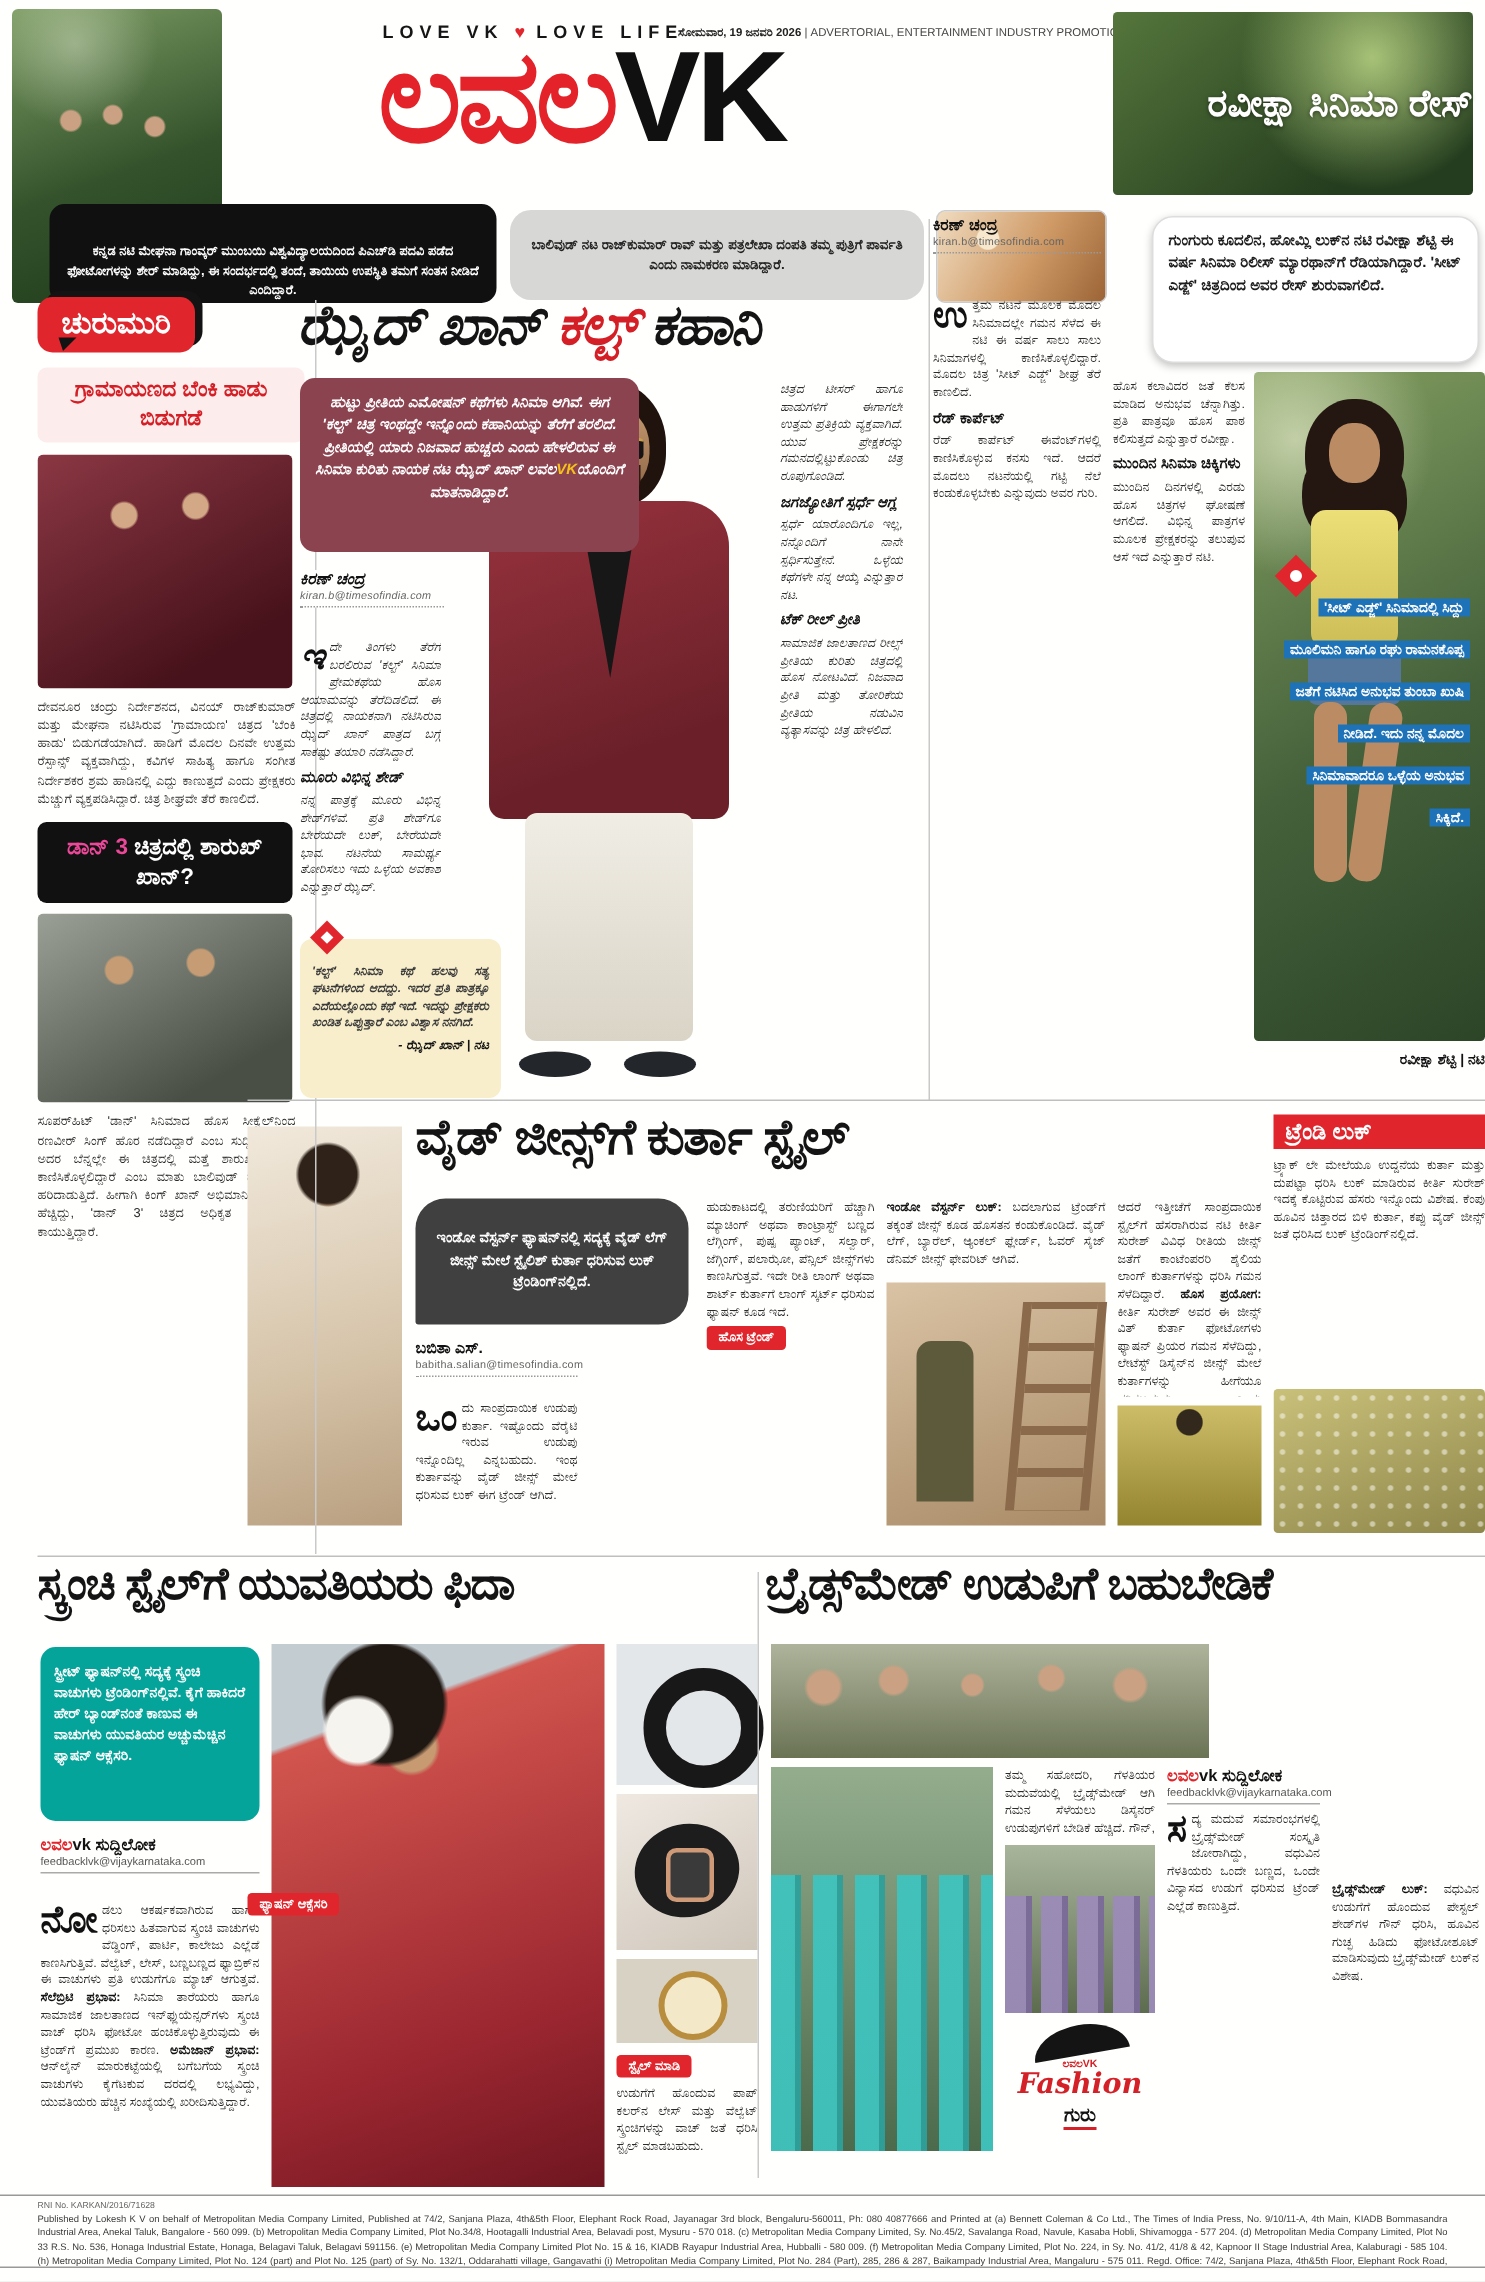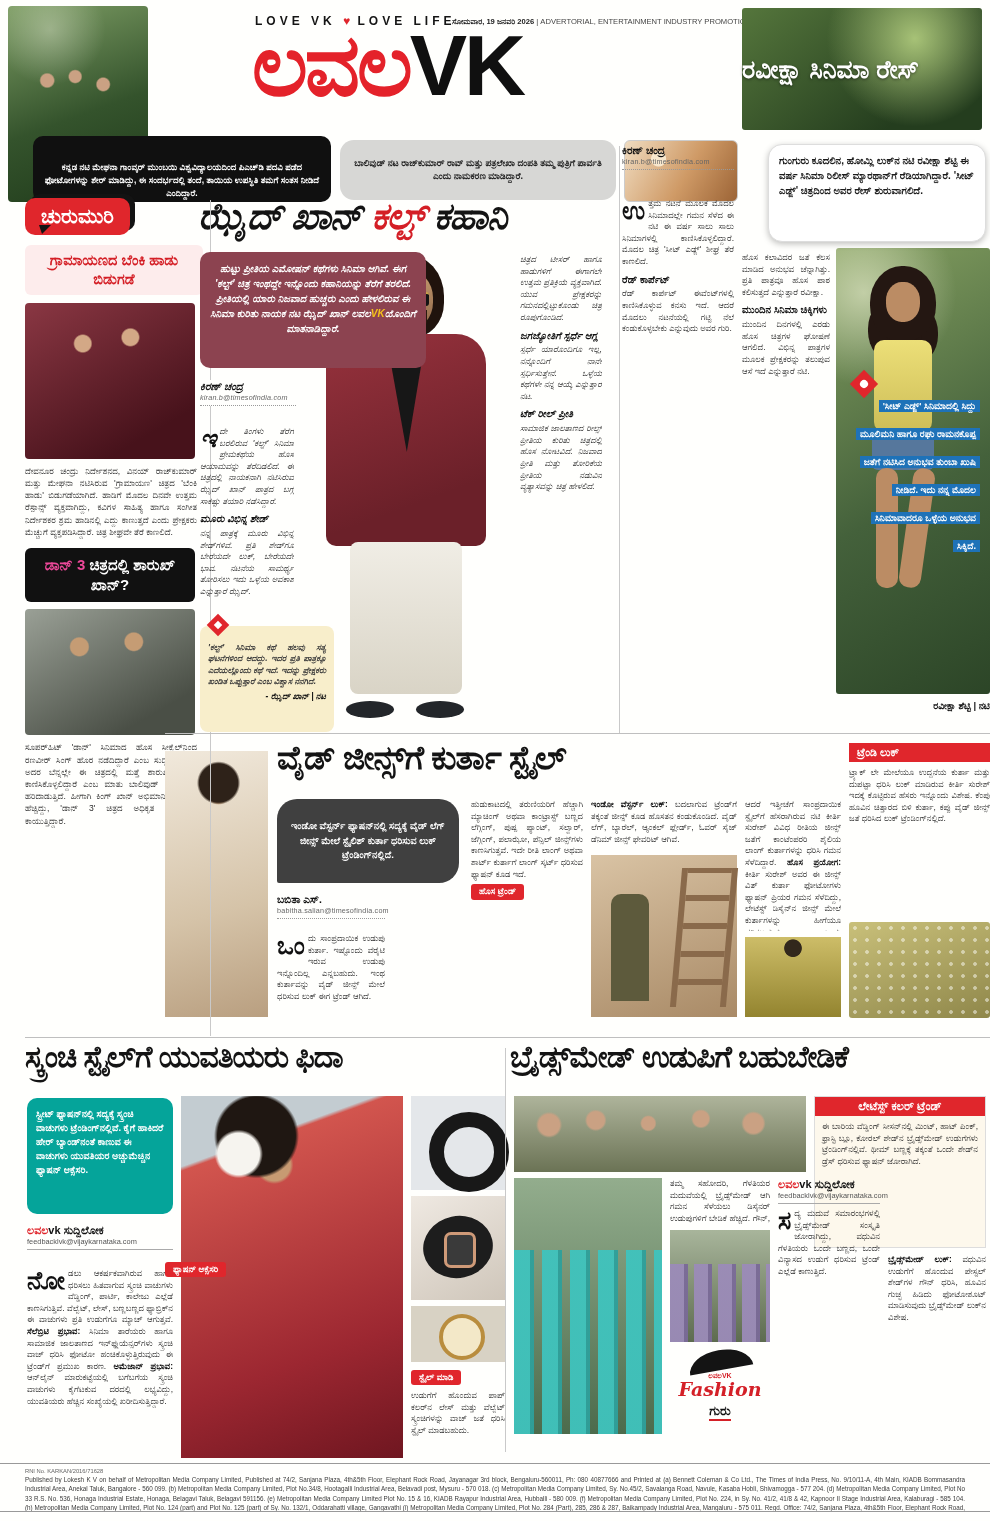--- a/index.html
+++ b/index.html
@@ -9,40 +9,40 @@
   .ph{position:absolute;background-size:cover;border-radius:3px;overflow:hidden;}
   .body-txt{font-size:8.4px;line-height:1.38;text-align:justify;color:#2b2b2b;overflow:hidden;}
   .runin{font-weight:bold;color:#111;}
   .dropcap{float:left;font-size:25px;font-weight:bold;line-height:.85;padding:2px 3px 0 0;color:#111;}
   .subhead{font-weight:bold;font-size:10px;color:#111;margin:5px 0 2px;}
   .byline-name{font-weight:bold;font-size:10.5px;color:#111;}
   .byline-email{font-size:7.2px;color:#666;letter-spacing:.2px;}
   .byline{border-bottom:1px dotted #999;padding-bottom:3px;margin-bottom:4px;}
   .pill{display:inline-block;background:#e0262c;color:#fff;font-weight:bold;font-size:8.6px;
         padding:2px 8px;border-radius:3px;}
-  .banner{background:#e0262c;color:#fff;font-weight:bold;font-size:11px;padding:3px 8px;}
+  .banner{background:#e0262c;color:#fff;font-weight:bold;font-size:15px;padding:3px 8px;}
   .vrule{position:absolute;width:1px;background:#c9c9c9;}
   .hrule{position:absolute;height:1px;background:#bfbfbf;}
 
   
   .m-photo{left:8px;top:6px;width:140px;height:196px;border-radius:4px;
     background:
       radial-gradient(circle at 28% 38%, #caa183 4%, transparent 5%),
       radial-gradient(circle at 48% 36%, #caa183 4%, transparent 5%),
       radial-gradient(circle at 68% 40%, #caa183 4%, transparent 5%),
       radial-gradient(circle at 30% 12%, rgba(255,255,240,.35), transparent 28%),
       linear-gradient(160deg,#7d9d64,#34532c 55%,#1f3a1a);}
   .m-tagline{left:255px;top:14px;font-weight:bold;font-size:12px;letter-spacing:4px;color:#151515;}
   .m-tagline .heart{color:#e0262c;letter-spacing:0;}
   .m-date{left:452px;top:17px;font-size:7.6px;color:#444;width:530px;}
   .m-date b{color:#222;}
   .m-logo{left:252px;top:22px;font-size:86px;font-weight:900;letter-spacing:-3px;line-height:1;}
   .m-logo .kn{color:#e4222a;}
   .m-logo .vk{color:#101010;}
-  .m-right{left:742px;top:8px;width:240px;height:122px;border-radius:3px;display:flex;align-items:center;justify-content:flex-start;
+  .m-right{left:742px;top:8px;width:240px;height:122px;border-radius:3px;display:flex;align-items:center;justify-content:flex-end;
     background:radial-gradient(circle at 72% 25%, #a7c277 0%, transparent 45%),linear-gradient(140deg,#55763c,#243d1e 75%);}
   .m-right .t{color:#fff;font-weight:800;font-size:25px;line-height:1.3;text-align:center;text-shadow:0 1px 3px rgba(0,0,0,.5);}
   .cap-left{left:33px;top:136px;width:298px;height:66px;background:#101010;border-radius:10px;color:#fff;
     font-size:8.6px;font-weight:bold;line-height:1.5;display:flex;align-items:flex-end;text-align:center;padding:2px 10px;box-sizing:border-box;}
   .cap-center{left:340px;top:140px;width:276px;height:60px;background:#d7d7d5;border-radius:14px;color:#222;
     font-size:9px;font-weight:bold;line-height:1.5;display:flex;align-items:center;text-align:center;padding:2px 12px;box-sizing:border-box;}
   .cap-photo{left:624px;top:140px;width:112px;height:60px;border-radius:6px;border:1px solid #ccc;
     background:radial-gradient(circle at 30% 30%, #f7e7cd 8%, transparent 9%),linear-gradient(120deg,#f0dcc0,#cf9a66 55%,#9c6436);}
 
   
@@ -370,24 +370,20 @@
     <div class="s-scrph"></div>
     <div class="s-watch"></div>
     <div class="s-pocket"></div>
     <span class="pill s-pill2">ಸ್ಟೈಲ್ ಮಾಡಿ</span>
     <div class="s-tip body-txt">ಉಡುಗೆಗೆ ಹೊಂದುವ ಪಾಪ್ ಕಲರ್‌ನ ಲೇಸ್ ಮತ್ತು ವೆಲ್ವೆಟ್ ಸ್ಕ್ರಂಚಿಗಳನ್ನು ವಾಚ್ ಜತೆ ಧರಿಸಿ ಸ್ಟೈಲ್ ಮಾಡಬಹುದು.</div>
   </div>
 
   <div class="abs bri">
     <div class="s-head">ಬ್ರೈಡ್ಸ್‌ಮೇಡ್ ಉಡುಪಿಗೆ ಬಹುಬೇಡಿಕೆ</div>
     <div class="b-group"></div>
-    <div class="b-trend">
-      <span class="banner">ಲೇಟೆಸ್ಟ್ ಕಲರ್ ಟ್ರೆಂಡ್</span>
-      <div class="tb body-txt">ಈ ಬಾರಿಯ ವೆಡ್ಡಿಂಗ್ ಸೀಸನ್‌ನಲ್ಲಿ ಮಿಂಟ್, ಹಾಟ್ ಪಿಂಕ್, ಫ್ರಾಸ್ಟಿ ಬ್ಲೂ, ಕೋರಲ್ ಶೇಡ್‌ನ ಬ್ರೈಡ್ಸ್‌ಮೇಡ್ ಉಡುಗೆಗಳು ಟ್ರೆಂಡಿಂಗ್‌ನಲ್ಲಿವೆ. ಥೀಮ್ ಬಣ್ಣಕ್ಕೆ ತಕ್ಕಂತೆ ಒಂದೇ ಶೇಡ್‌ನ ಡ್ರೆಸ್ ಧರಿಸುವ ಫ್ಯಾಷನ್ ಜೋರಾಗಿದೆ.</div>
-    </div>
     <div class="b-teal"></div>
     <div class="b-col2txt body-txt">ತಮ್ಮ ಸಹೋದರಿ, ಗೆಳತಿಯರ ಮದುವೆಯಲ್ಲಿ ಬ್ರೈಡ್ಸ್‌ಮೇಡ್ ಆಗಿ ಗಮನ ಸೆಳೆಯಲು ಡಿಸೈನರ್ ಉಡುಪುಗಳಿಗೆ ಬೇಡಿಕೆ ಹೆಚ್ಚಿದೆ. ಗೌನ್, ಲೆಹಂಗಾ, ಸೀರೆ ಹೀಗೆ ಹಲವು ಆಯ್ಕೆಗಳಿವೆ.</div>
     <div class="b-purple"></div>
     <div class="b-logo">
       <div class="hat"></div>
       <div class="mini">ಲವಲVK</div>
       <div class="fsh">Fashion</div>
       <div><span class="guru">ಗುರು</span></div>
     </div>
     <div class="b-col3">

